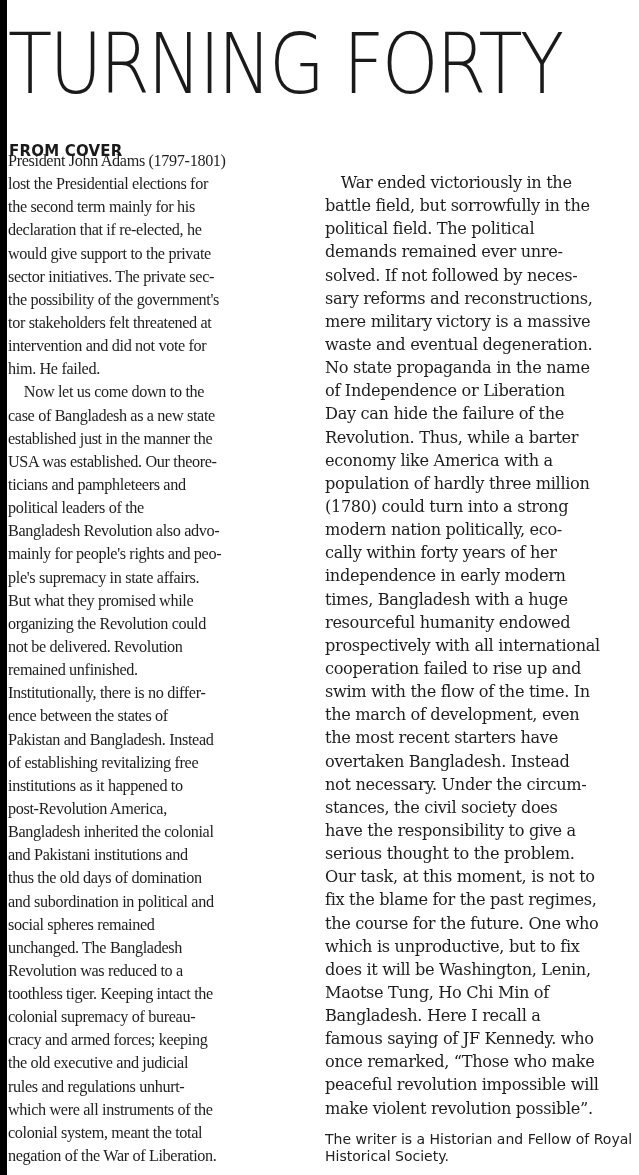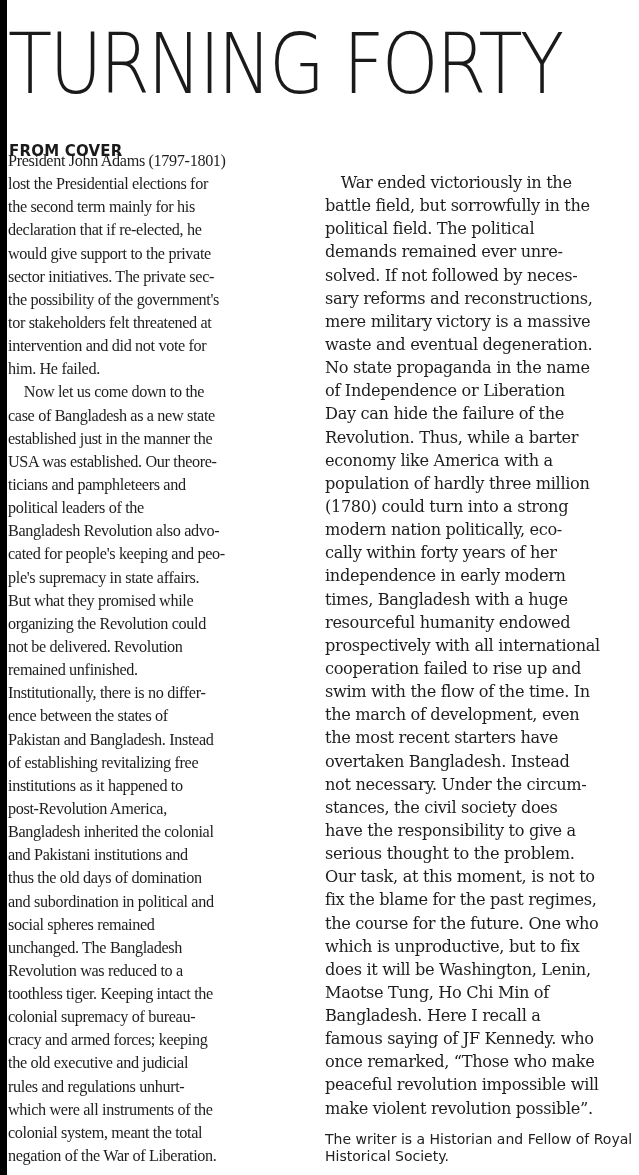--- a/index.html
+++ b/index.html
@@ -103,21 +103,21 @@
     <span class="line">tor stakeholders felt threatened at</span>
     <span class="line">intervention and did not vote for</span>
     <span class="line">him. He failed.</span>
     <span class="line"> Now let us come down to the</span>
     <span class="line">case of Bangladesh as a new state</span>
     <span class="line">established just in the manner the</span>
     <span class="line">USA was established. Our theore-</span>
     <span class="line">ticians and pamphleteers and</span>
     <span class="line">political leaders of the</span>
     <span class="line">Bangladesh Revolution also advo-</span>
-    <span class="line">cated for people's keeping and peo-</span>
+    <span class="line">mainly for people's rights and peo-</span>
     <span class="line">ple's supremacy in state affairs.</span>
     <span class="line">But what they promised while</span>
     <span class="line">organizing the Revolution could</span>
     <span class="line">not be delivered. Revolution</span>
     <span class="line">remained unfinished.</span>
     <span class="line">Institutionally, there is no differ-</span>
     <span class="line">ence between the states of</span>
     <span class="line">Pakistan and Bangladesh. Instead</span>
     <span class="line">of establishing revitalizing free</span>
     <span class="line">institutions as it happened to</span>

